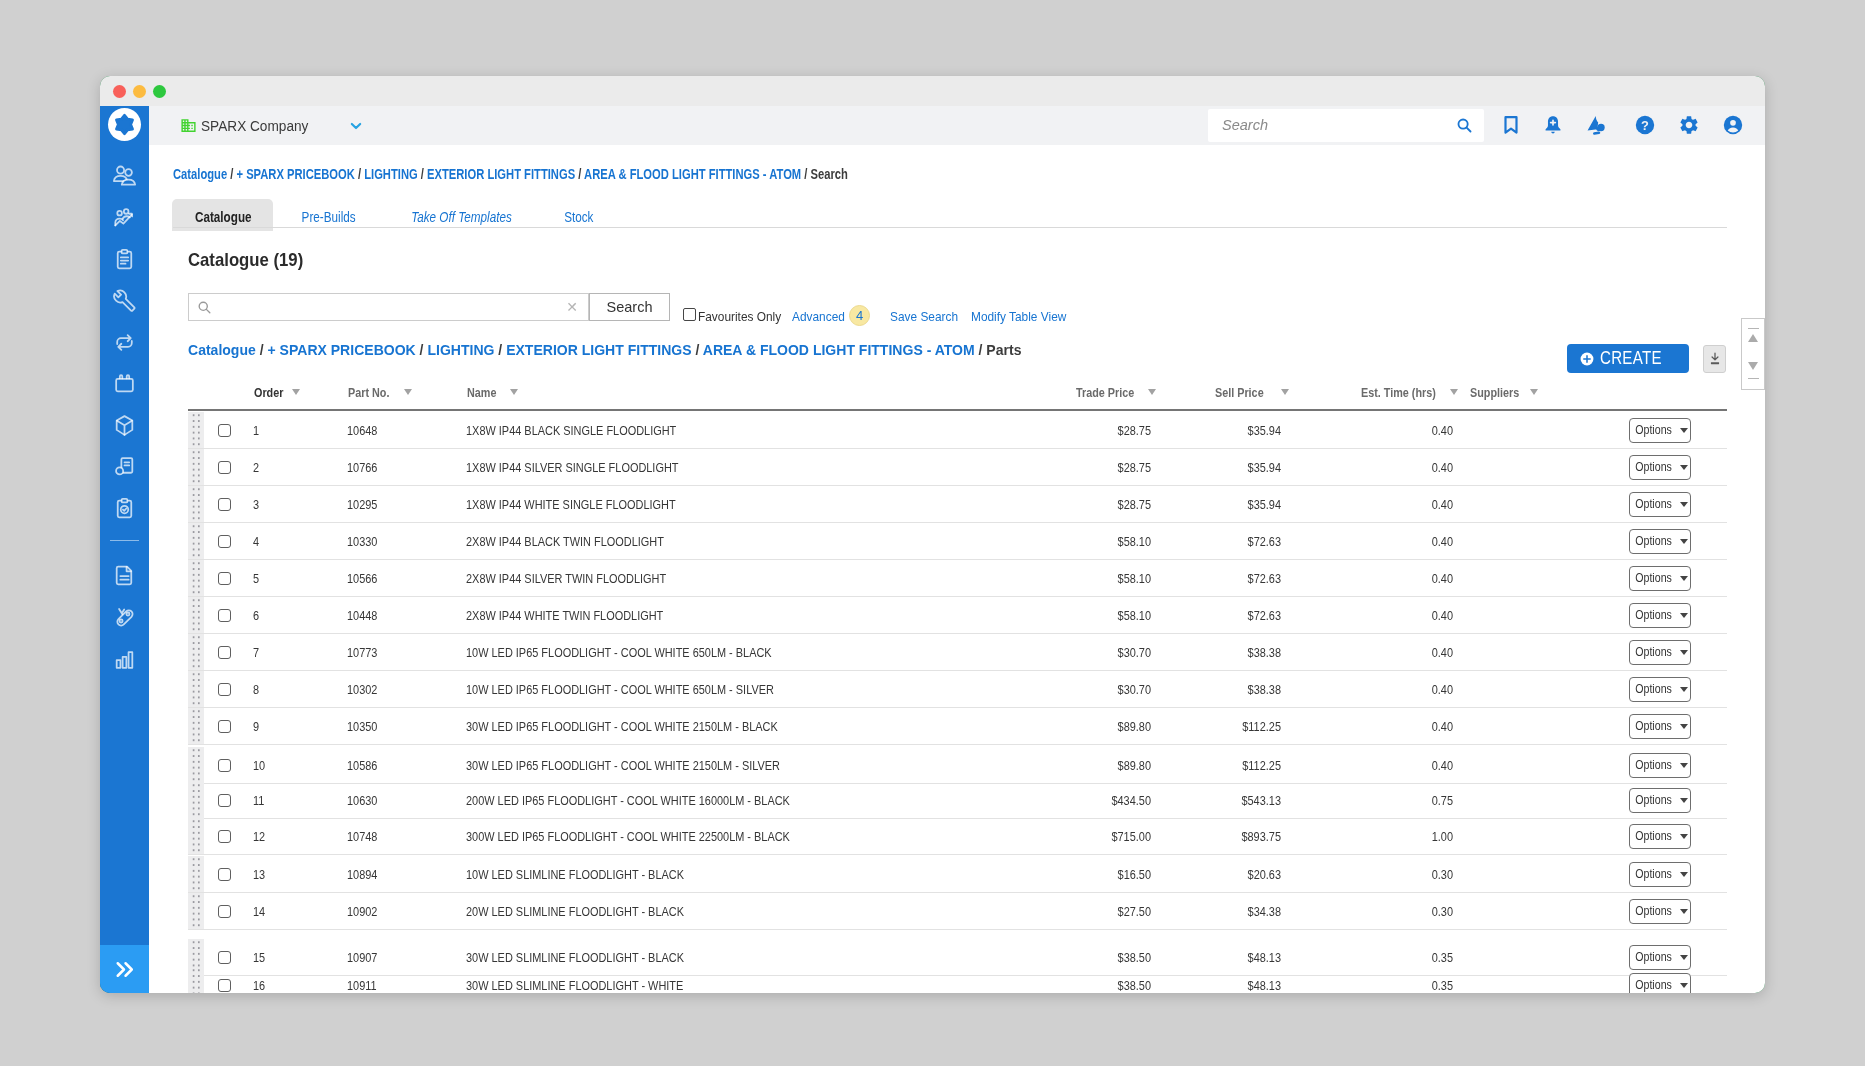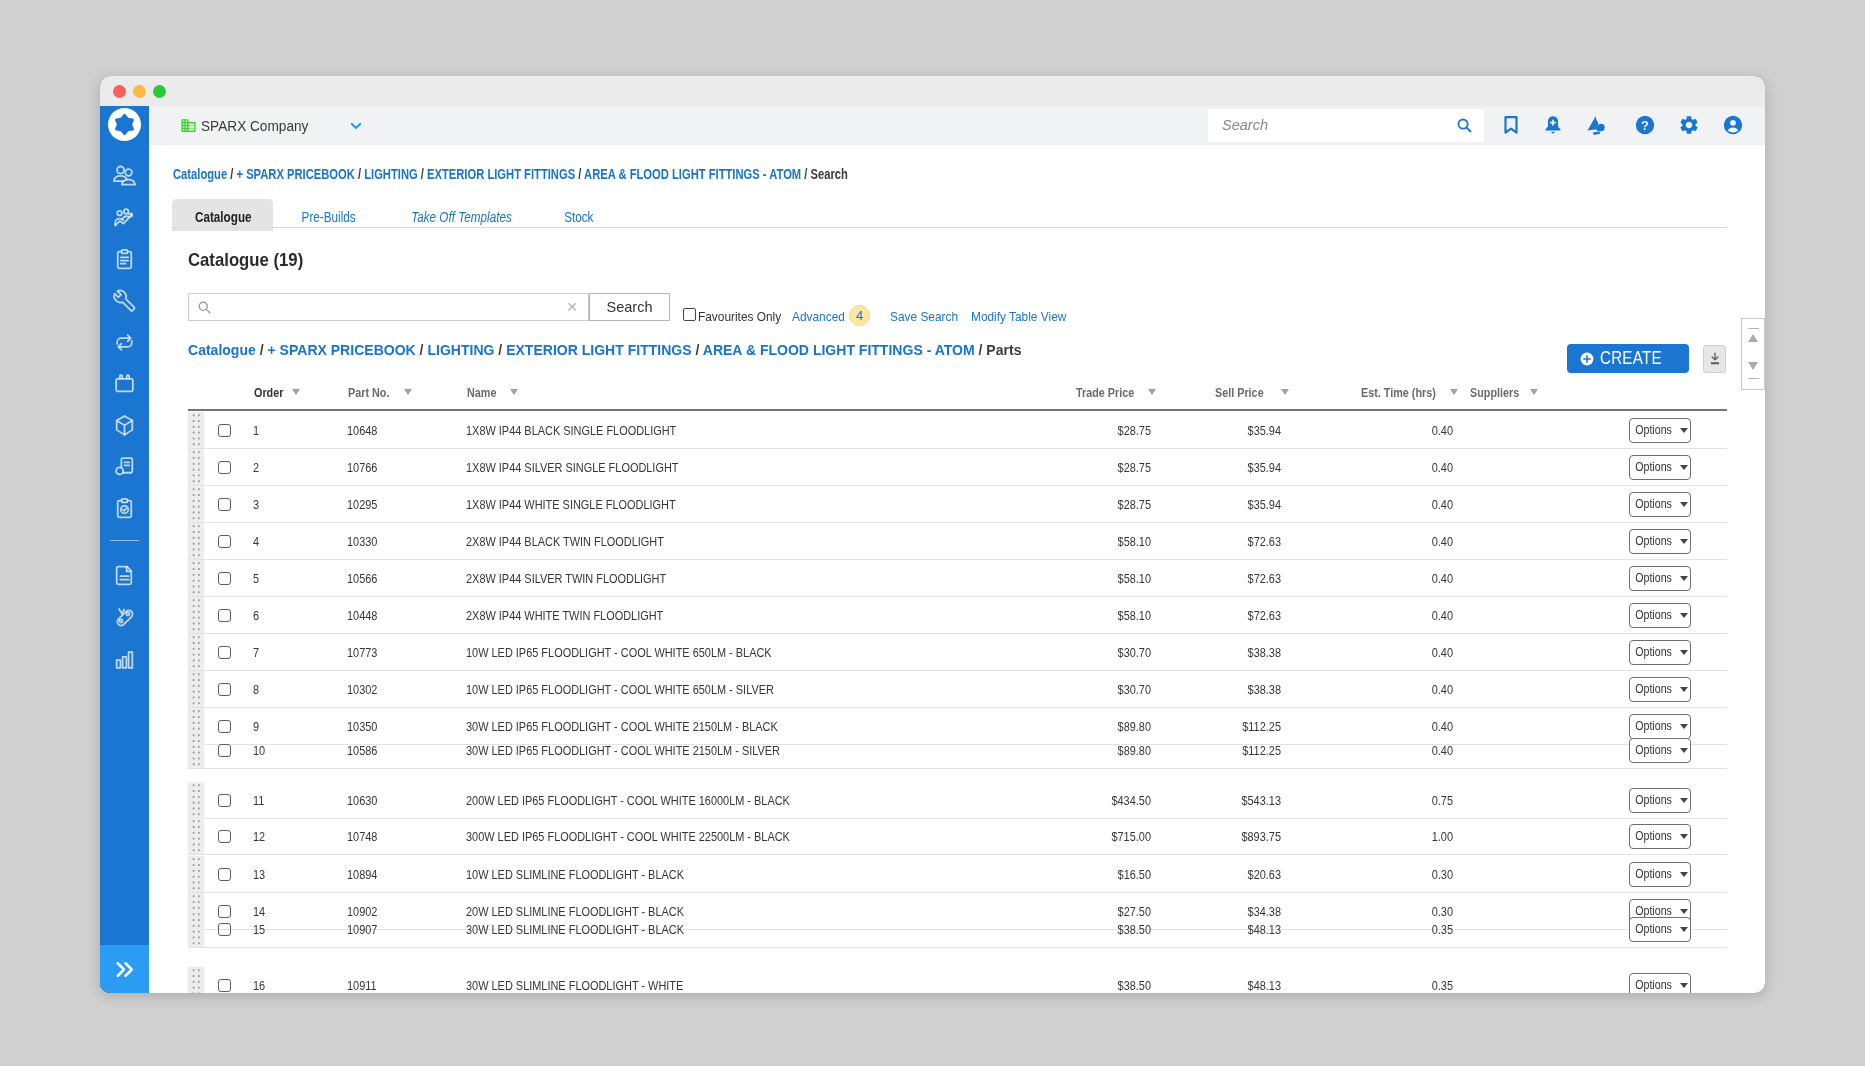--- a/index.html
+++ b/index.html
@@ -373,21 +373,21 @@
           </div>
     <div class="cb"></div>
     <div class="c c-ord">9</div>
     <div class="c c-part">10350</div>
     <div class="c c-name">30W LED IP65 FLOODLIGHT - COOL WHITE 2150LM - BLACK</div>
     <div class="c c-tp">$89.80</div>
     <div class="c c-sp">$112.25</div>
     <div class="c c-et">0.40</div>
     <div class="opt"><span class="it">Options</span><span class="oarr"></span></div>
   </div>
-        <div class="row" style="top:587px">
+        <div class="row" style="top:602px">
     <div class="dots">
             <i></i>
           </div>
     <div class="cb"></div>
     <div class="c c-ord">10</div>
     <div class="c c-part">10586</div>
     <div class="c c-name">30W LED IP65 FLOODLIGHT - COOL WHITE 2150LM - SILVER</div>
     <div class="c c-tp">$89.80</div>
     <div class="c c-sp">$112.25</div>
     <div class="c c-et">0.40</div>
@@ -438,21 +438,21 @@
           </div>
     <div class="cb"></div>
     <div class="c c-ord">14</div>
     <div class="c c-part">10902</div>
     <div class="c c-name">20W LED SLIMLINE FLOODLIGHT - BLACK</div>
     <div class="c c-tp">$27.50</div>
     <div class="c c-sp">$34.38</div>
     <div class="c c-et">0.30</div>
     <div class="opt"><span class="it">Options</span><span class="oarr"></span></div>
   </div>
-        <div class="row" style="top:766px">
+        <div class="row" style="top:794px">
     <div class="dots">
             <i></i>
           </div>
     <div class="cb"></div>
     <div class="c c-ord">15</div>
     <div class="c c-part">10907</div>
     <div class="c c-name">30W LED SLIMLINE FLOODLIGHT - BLACK</div>
     <div class="c c-tp">$38.50</div>
     <div class="c c-sp">$48.13</div>
     <div class="c c-et">0.35</div>

